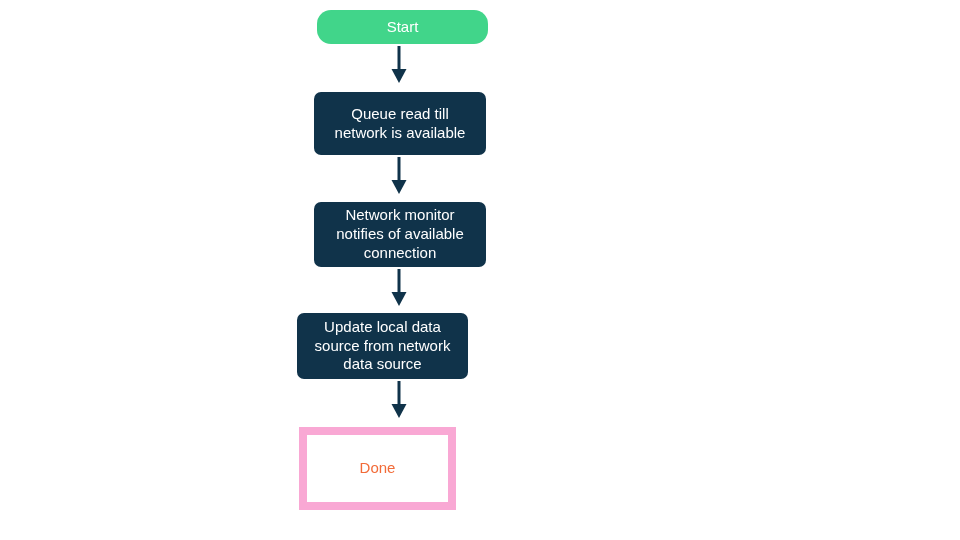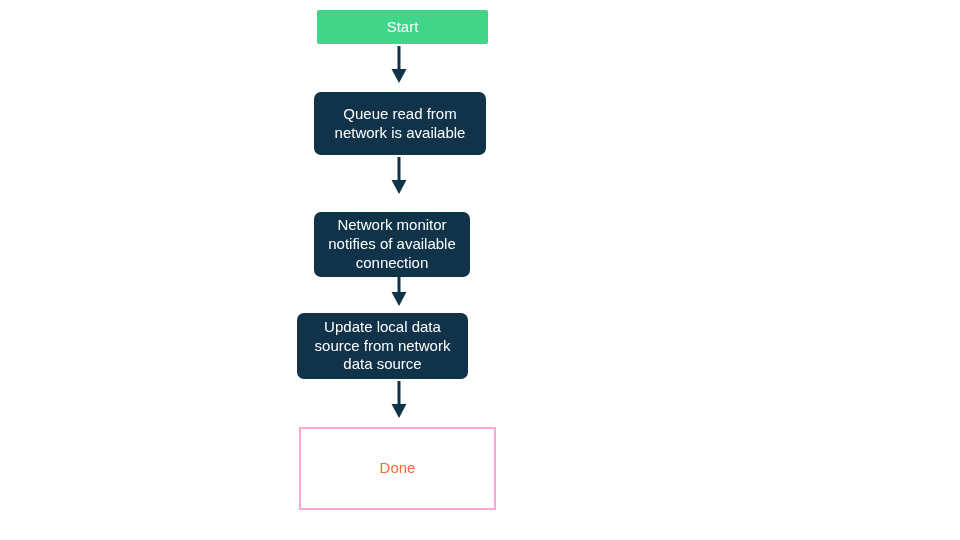--- a/index.html
+++ b/index.html
@@ -32,60 +32,60 @@
     line-height: 1.26;
     white-space: pre-line;
   }
 
   .node-start {
     left: 317px;
     top: 10px;
     width: 171px;
     height: 34px;
     background: #41d58a;
-    border-radius: 2px;
+    border-radius: 14px;
     color: #ffffff;
     font-size: 15px;
   }
 
   .node-process {
     background: #10334a;
     border-radius: 7px;
     color: #ffffff;
     font-size: 15px;
   }
 
   .node-p1 {
     left: 314px;
     top: 92px;
     width: 172px;
     height: 63px;
   }
 
   .node-p2 {
     left: 314px;
-    top: 212px;
-    width: 156px;
+    top: 202px;
+    width: 172px;
     height: 65px;
   }
 
   .node-p3 {
     left: 297px;
     top: 313px;
     width: 171px;
     height: 66px;
   }
 
   .node-done {
     left: 299px;
     top: 427px;
-    width: 197px;
+    width: 157px;
     height: 83px;
     background: #ffffff;
-    border: 2px solid #f9a8d4;
+    border: 8px solid #f9a8d4;
     border-radius: 0;
     color: #f26b38;
     font-size: 15px;
   }
 
   
   .arrow {
     position: absolute;
     left: 384px;
     width: 30px;
@@ -106,21 +106,21 @@
 
   <div class="node node-start">Start</div>
 
   <div class="arrow arrow-a1">
     <svg width="30" height="40" viewBox="0 0 30 40" aria-hidden="true">
       <line x1="15" y1="0" x2="15" y2="26" stroke="#10334a" stroke-width="3"></line>
       <polygon points="7.5,23 22.5,23 15,37" fill="#10334a"></polygon>
     </svg>
   </div>
 
-  <div class="node node-process node-p1">Queue read from
+  <div class="node node-process node-p1">Queue read till
 network is available</div>
 
   <div class="arrow arrow-a2">
     <svg width="30" height="40" viewBox="0 0 30 40" aria-hidden="true">
       <line x1="15" y1="0" x2="15" y2="26" stroke="#10334a" stroke-width="3"></line>
       <polygon points="7.5,23 22.5,23 15,37" fill="#10334a"></polygon>
     </svg>
   </div>
 
   <div class="node node-process node-p2">Network monitor

